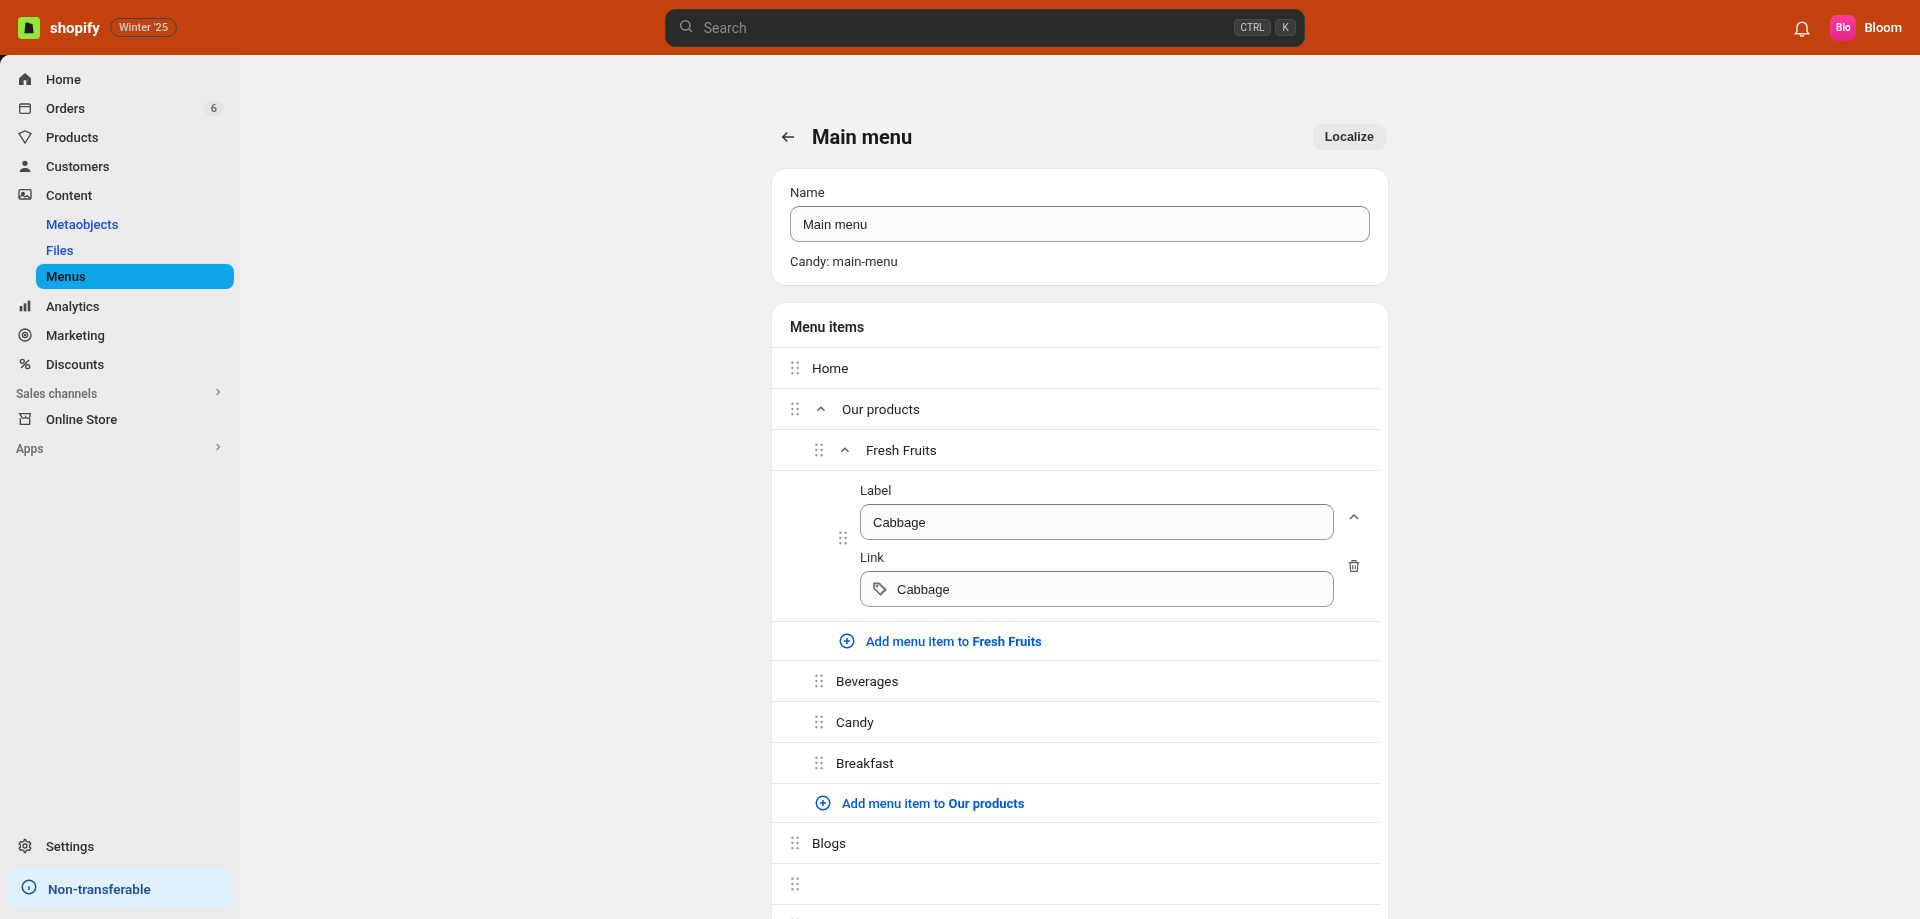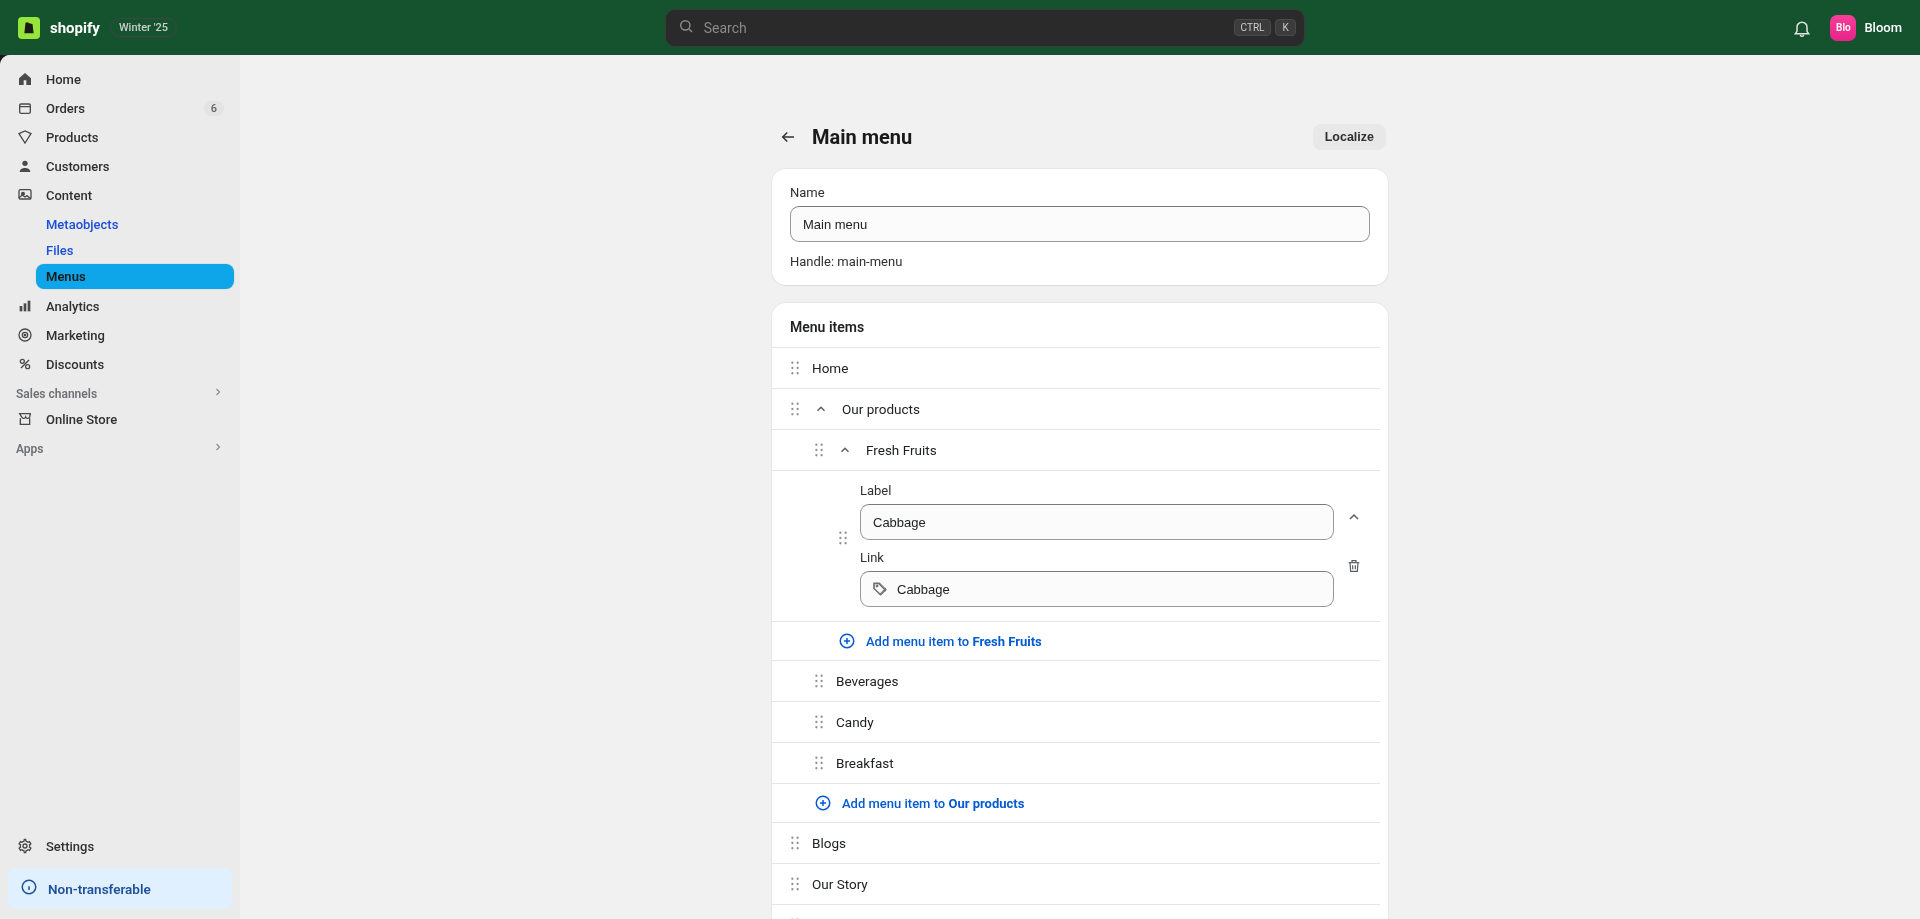--- a/index.html
+++ b/index.html
@@ -8,21 +8,21 @@
       background: #f1f1f1;
       color: #202223;
       font-size: 13px;
       overflow: hidden;
     }
     .app { width: 1920px; height: 919px; display: flex; flex-direction: column; }
 
     
     .topbar {
       height: 55px;
-      background: #14532d;
+      background: #c2410c;
       display: flex;
       align-items: center;
       padding: 0 18px;
       gap: 14px;
       flex-shrink: 0;
     }
     .logo-area { display: flex; align-items: center; gap: 10px; color: #fff; font-weight: 700; font-size: 15px; }
     .logo-badge {
       width: 22px; height: 22px;
       background: #96e53b;
@@ -363,21 +363,21 @@
                   </svg>
               </span>
               <h1 class="page-title">Main menu</h1>
             </div>
             <button class="localize-btn">Localize</button>
           </div>
 
           <div class="card">
             <label class="field-label">Name</label>
             <input class="text-input input-shaded" type="text" value="Main menu" style="">
-            <div class="handle-text">Handle: main-menu</div>
+            <div class="handle-text">Candy: main-menu</div>
           </div>
 
           <div class="card menu-card" style="padding-bottom:0;">
             <div class="menu-card-title">Menu items</div>
 
             <div class="menu-row">
               <span class="drag-handle">
                   <svg viewBox="0 0 10 16">
                     <circle cx="2" cy="2" r="1.3" fill="#8c9196"></circle>
                     <circle cx="8" cy="2" r="1.3" fill="#8c9196"></circle>
@@ -550,21 +550,20 @@
               <span class="drag-handle">
                   <svg viewBox="0 0 10 16">
                     <circle cx="2" cy="2" r="1.3" fill="#8c9196"></circle>
                     <circle cx="8" cy="2" r="1.3" fill="#8c9196"></circle>
                     <circle cx="2" cy="8" r="1.3" fill="#8c9196"></circle>
                     <circle cx="8" cy="8" r="1.3" fill="#8c9196"></circle>
                     <circle cx="2" cy="14" r="1.3" fill="#8c9196"></circle>
                     <circle cx="8" cy="14" r="1.3" fill="#8c9196"></circle>
                   </svg>
                 </span>
-              <span class="menu-label">Our Story</span>
             </div>
 
             <div class="menu-row last" style="border-bottom:none;">
               <span class="drag-handle">
                   <svg viewBox="0 0 10 16">
                     <circle cx="2" cy="2" r="1.3" fill="#8c9196"></circle>
                     <circle cx="8" cy="2" r="1.3" fill="#8c9196"></circle>
                     <circle cx="2" cy="8" r="1.3" fill="#8c9196"></circle>
                     <circle cx="8" cy="8" r="1.3" fill="#8c9196"></circle>
                     <circle cx="2" cy="14" r="1.3" fill="#8c9196"></circle>

